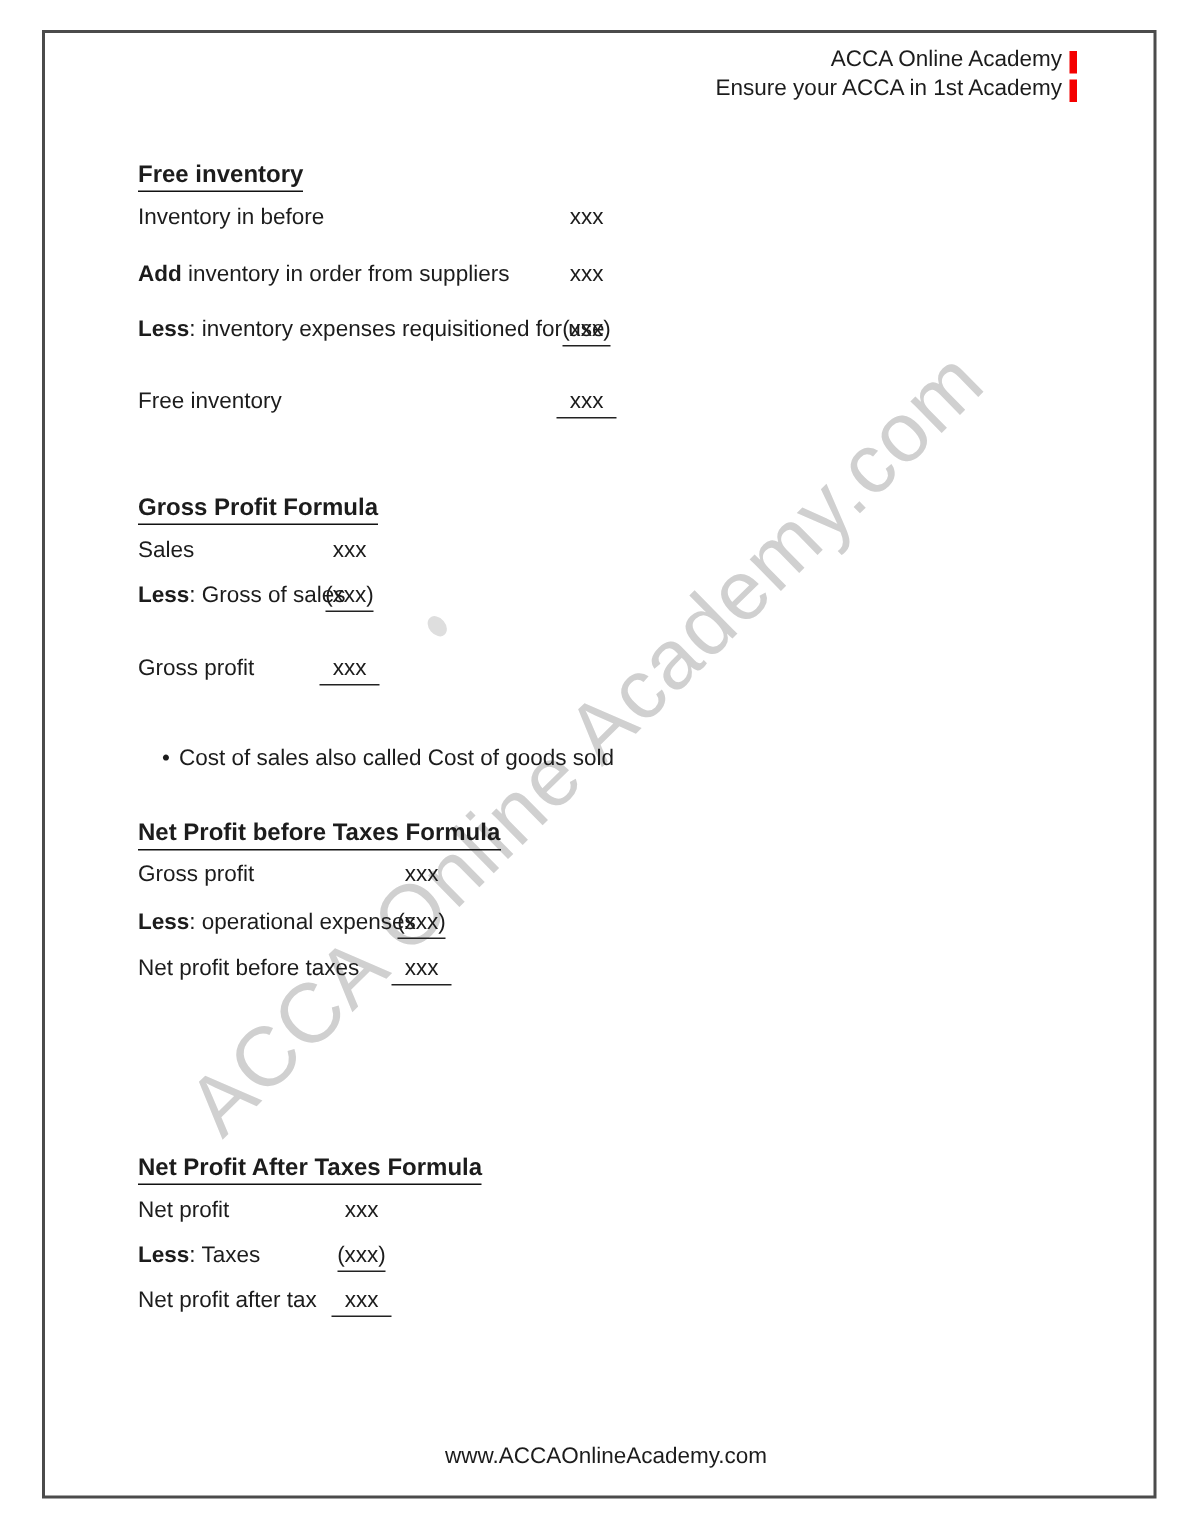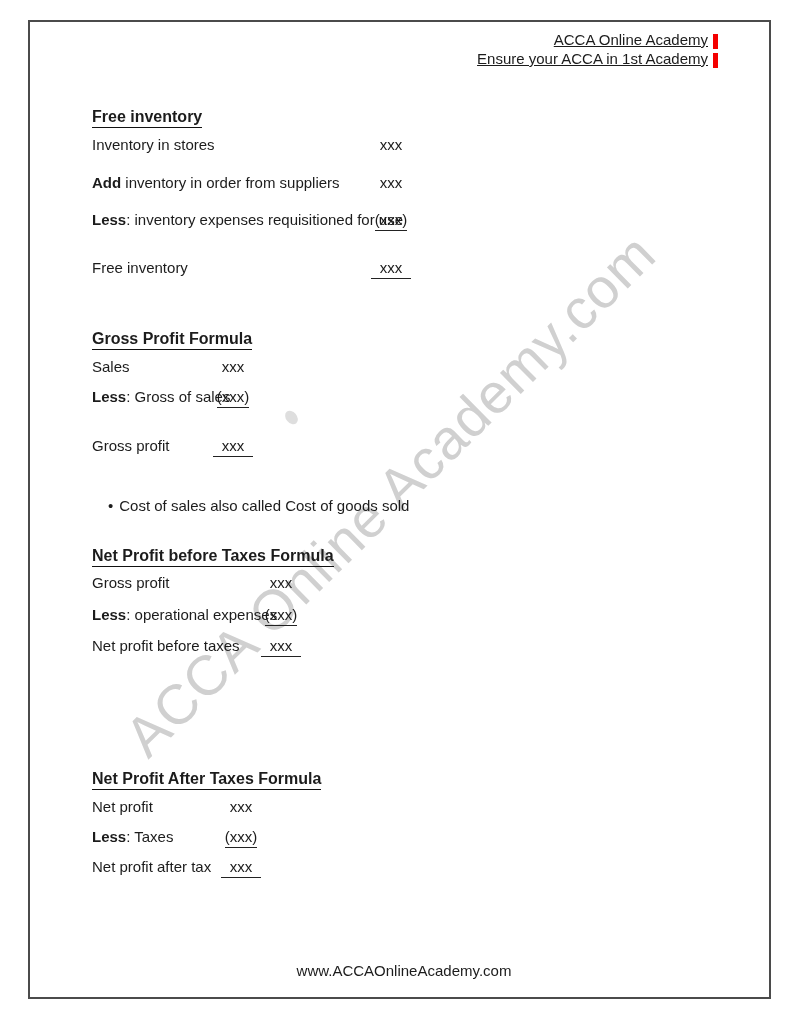--- a/index.html
+++ b/index.html
@@ -51,21 +51,20 @@
     position:absolute;
     top:30px;right:78px;
     text-align:right;
     font-size:15px;
     line-height:19px;
   }
   .hline{
     display:flex;
     justify-content:flex-end;
     align-items:flex-end;
-    text-decoration:underline;
   }
   .redbar{
     display:inline-block;
     width:5px;height:15px;
     background:var(--accent-red);
     margin-left:5px;
   }
   
   .line{
     position:absolute;
@@ -131,21 +130,21 @@
     <div class="hline">
       <span>Ensure your ACCA in 1st Academy</span>
       <span class="redbar"></span>
     </div>
   </div>
 
   <div class="line heading" style="top:108px">
     <span class="headtext">Free inventory</span>
   </div>
   <div class="line" style="top:136px">
-    <span class="label"><b></b><span>Inventory in stores</span></span>
+    <span class="label"><b></b><span>Inventory in before</span></span>
     <span class="value plain" style="left:346px"><span>xxx</span></span>
   </div>
   <div class="line" style="top:174px">
     <span class="label"><b>Add</b><span> inventory in order from suppliers</span></span>
     <span class="value plain" style="left:346px"><span>xxx</span></span>
   </div>
   <div class="line" style="top:211px">
     <span class="label"><b>Less</b><span>: inventory expenses requisitioned for use</span></span>
     <span class="value neg" style="left:346px"><span>(xxx)</span></span>
   </div>

